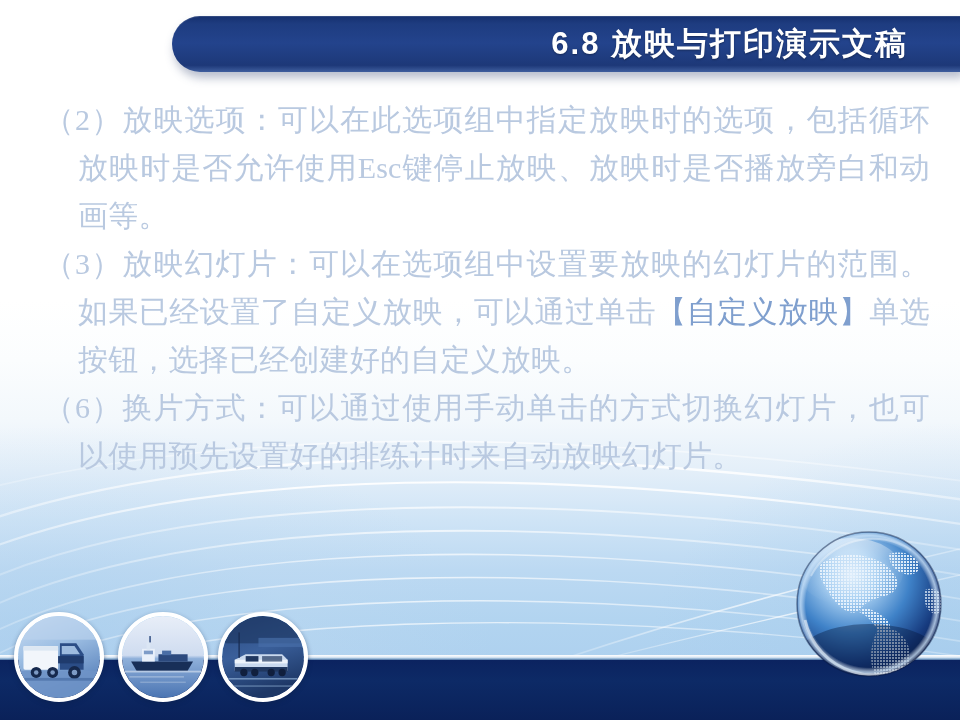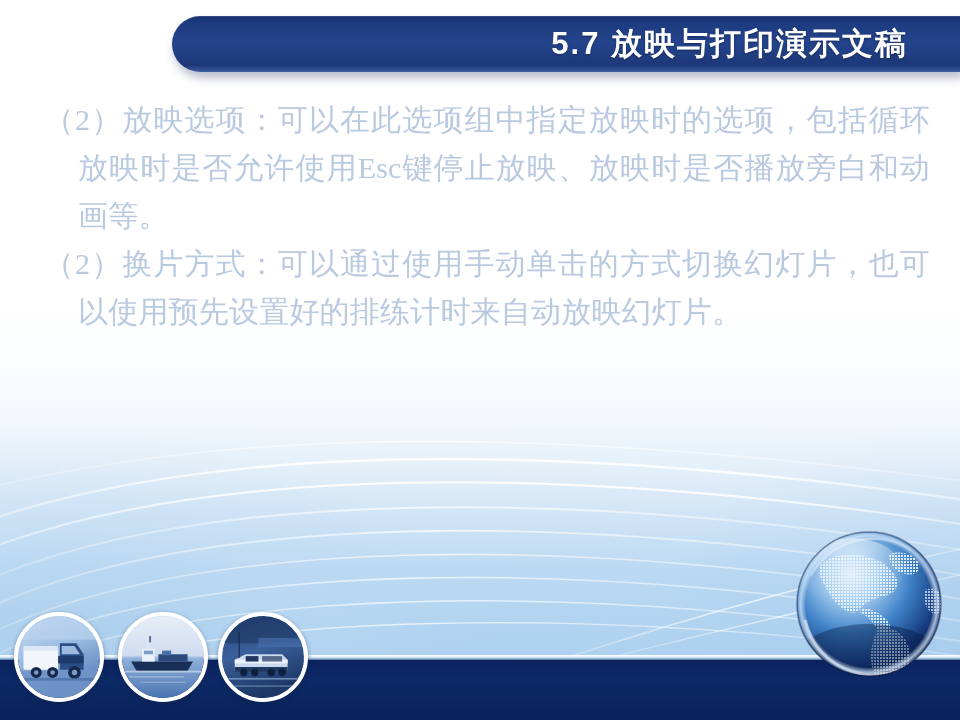--- a/index.html
+++ b/index.html
@@ -360,29 +360,32 @@
         <path d="M18 48 A 70 70 0 0 1 118 22" fill="none" stroke="#ffffff" stroke-opacity="0.35" stroke-width="2"></path>
       </g>
 
       <circle cx="76" cy="76" r="72" fill="url(#globerim)"></circle>
       <circle cx="76" cy="76" r="72" fill="none" stroke="rgba(8,22,60,0.45)" stroke-width="1.5"></circle>
     </svg>
   </div>
 
   <div class="titlebar-shadow"></div>
   <div class="titlebar">
-    <span class="title-text">5.7  放映与打印演示文稿</span>
+    <span class="title-text">6.8  放映与打印演示文稿</span>
   </div>
 
   <div class="content">
 
     <p class="para">
       <span>（2）放映选项：可以在此选项组中指定放映时的选项，包括循环放映时是否允许使用Esc键停止放映、放映时是否播放旁白和动画等。</span>
     </p>
 
-
     <p class="para">
-      <span>（2）换片方式：可以通过使用手动单击的方式切换幻灯片，也可以使用预先设置好的排练计时来自动放映幻灯片。</span>
+      <span>（3）放映幻灯片：可以在选项组中设置要放映的幻灯片的范围。如果已经设置了自定义放映，可以通过单击</span><span class="hl">【自定义放映】</span><span>单选按钮，选择已经创建好的自定义放映。</span>
     </p>
 
+    <p class="para">
+      <span>（6）换片方式：可以通过使用手动单击的方式切换幻灯片，也可以使用预先设置好的排练计时来自动放映幻灯片。</span>
+    </p>
+
   </div>
 
 </div>
 
 </body></html>

